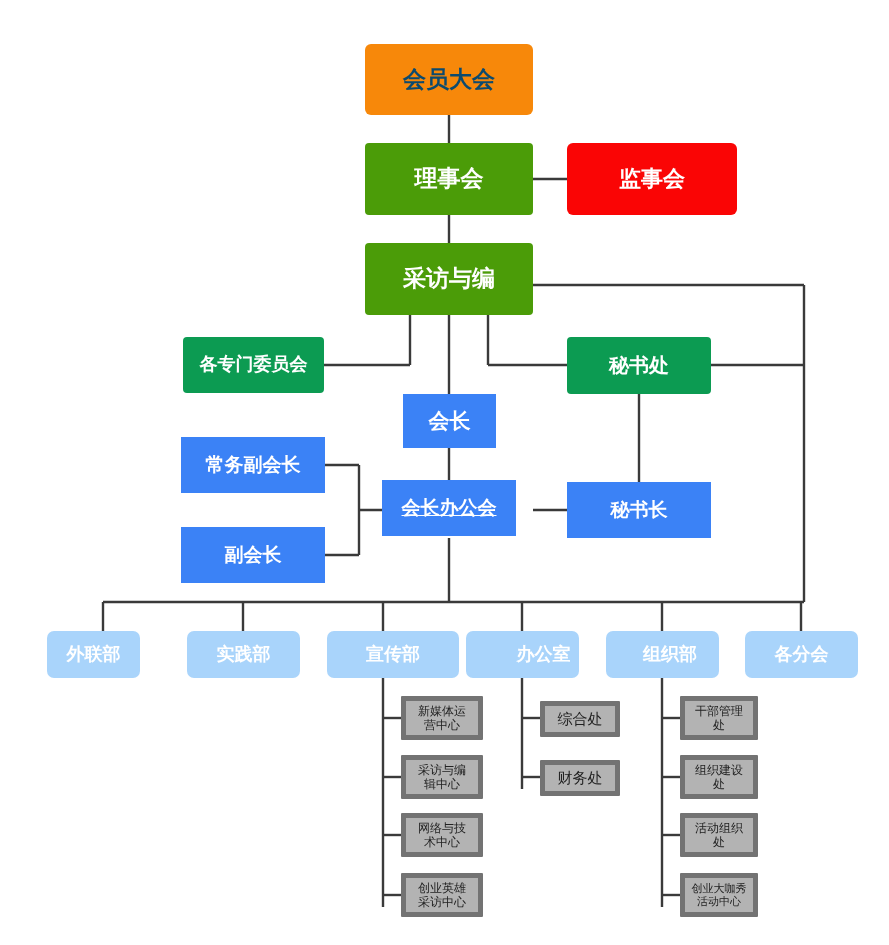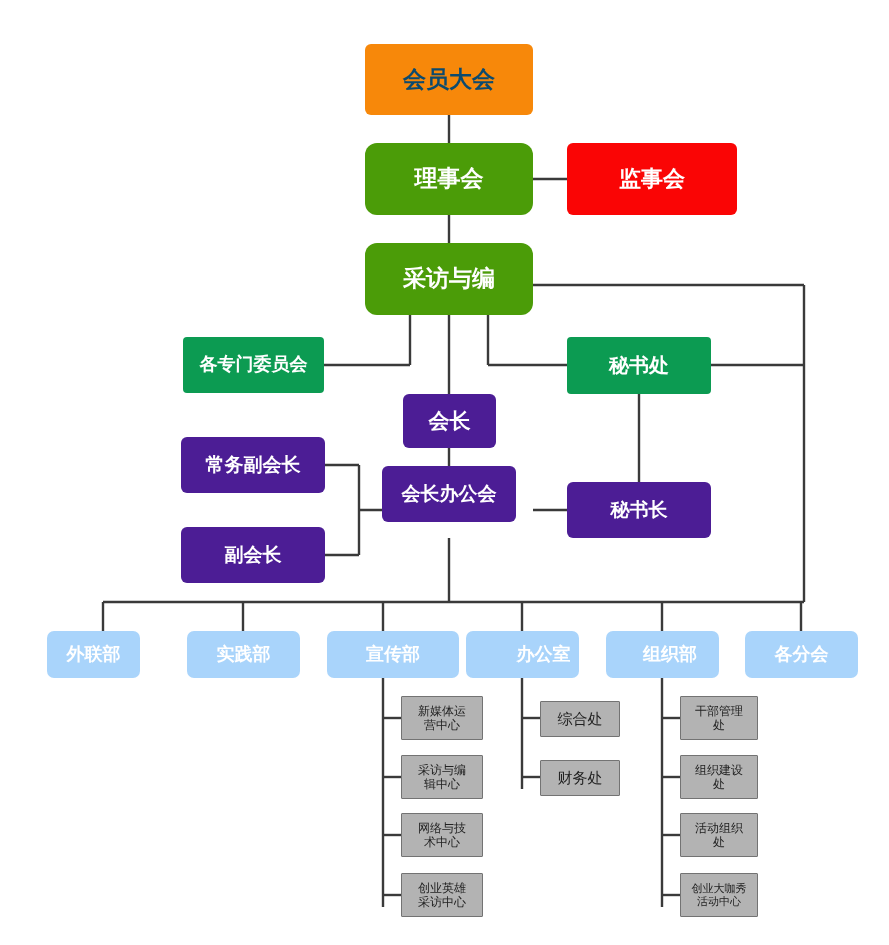--- a/index.html
+++ b/index.html
@@ -45,58 +45,58 @@
   .lvl-assembly {           
     background: #f7880a;
     color: #0c4a6e;
     border-radius: 6px;
     font-size: 23px;
     font-weight: bold;
   }
   .lvl-board {              
     background: #4b9c08;
     color: #ffffff;
-    border-radius: 12px;
+    border-radius: 4px;
     font-size: 23px;
     font-weight: bold;
   }
   .lvl-supervisor {         
     background: #fa0505;
     color: #ffffff;
     border-radius: 6px;
     font-size: 22px;
     font-weight: bold;
   }
   .lvl-committee {          
     background: #0c9b52;
     color: #ffffff;
     border-radius: 4px;
     font-size: 20px;
     font-weight: bold;
   }
   .lvl-committee.sm { font-size: 18px; }
   .lvl-officer {            
-    background: #4c1d95;
-    color: #ffffff;
-    border-radius: 6px;
+    background: #3b82f6;
+    color: #ffffff;
+    border-radius: 0;
     font-size: 19px;
     font-weight: bold;
   }
   .lvl-officer.big { font-size: 21px; }
   .lvl-dept {               
     background: #a9d4fb;
     color: #ffffff;
     border-radius: 7px;
     font-size: 18px;
     font-weight: bold;
   }
   .lvl-sub {                
     background: #b3b3b3;
     color: #222222;
-    border: 1px solid #737373;
+    border: 5px solid #737373;
     border-radius: 1px;
     font-size: 12px;
     font-weight: normal;
   }
 </style>
 </head>
 <body>
 
 <div id="chart-root">
 
@@ -191,21 +191,21 @@
   </div>
 
   <div class="node lvl-officer" style="left:181px; top:437px; width:144px; height:56px;">
     <span class="node-label">常务副会长</span>
   </div>
 
   <div class="node lvl-officer" style="left:181px; top:527px; width:144px; height:56px;">
     <span class="node-label">副会长</span>
   </div>
 
-  <div class="node lvl-officer" style="left:382px; top:466px; width:134px; height:56px;">
+  <div class="node lvl-officer" style="left:382px; top:480px; width:134px; height:56px;text-decoration:underline;">
     <span class="node-label">会长办公会</span>
   </div>
 
   <div class="node lvl-officer" style="left:567px; top:482px; width:144px; height:56px;">
     <span class="node-label">秘书长</span>
   </div>
 
   <div class="node lvl-dept" style="left:47px; top:631px; width:93px; height:47px;">
     <span class="node-label">外联部</span>
   </div>

